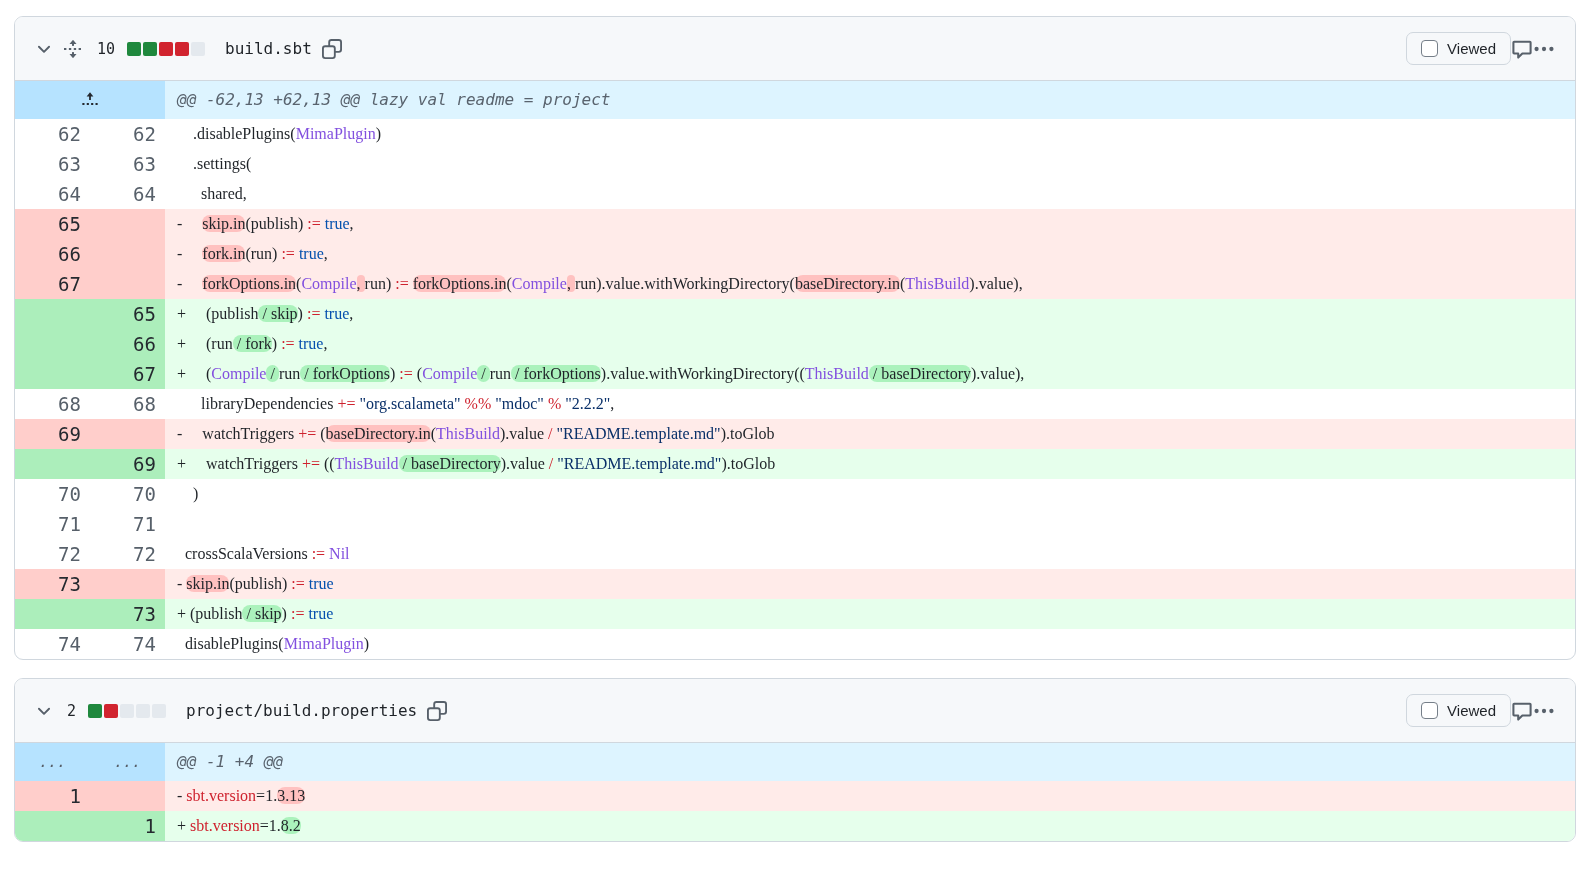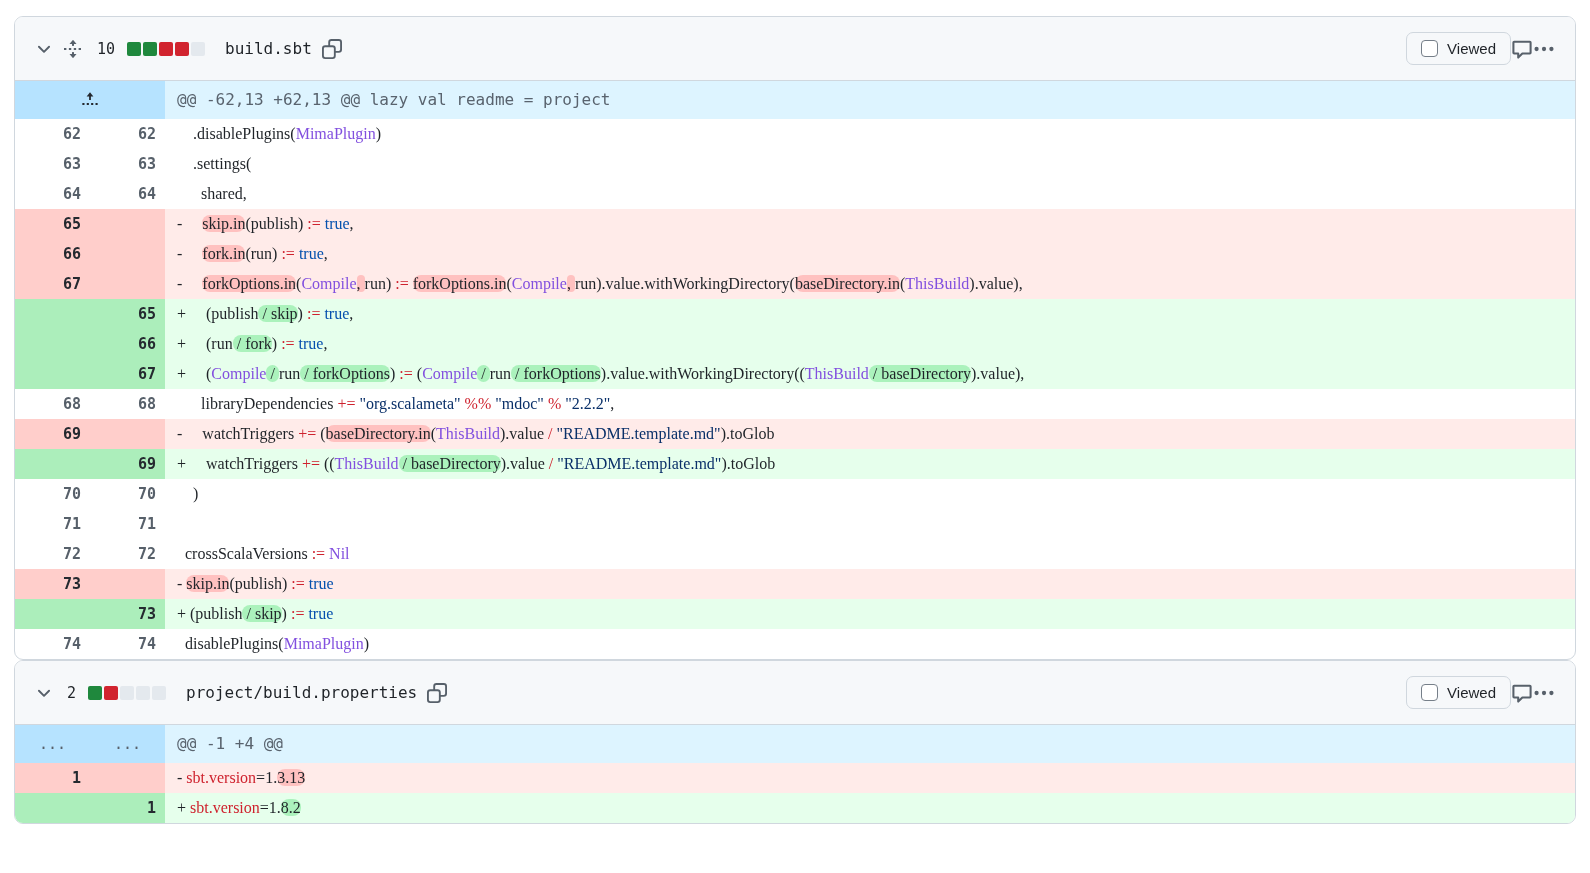--- a/index.html
+++ b/index.html
@@ -7,38 +7,38 @@
     --linenum:#57606a; --stat-add:#1f883d; --stat-del:#d1242f; --stat-neutral:#e4e9ee;
     --hunk-bg:#ddf4ff; --hunk-gutter-bg:#b6e3ff; --hunk-text:#59636e;
     --del-bg:#ffebe9; --del-gutter-bg:#ffcecb; --del-hl:#ffc1c0;
     --add-bg:#e6ffec; --add-gutter-bg:#aceebb; --add-hl:#abf2bc;
     --syn-plain:#1f2328; --syn-type:#8250df; --syn-op:#cf222e; --syn-kw:#0550ae; --syn-str:#0a3069;
   }
   *{box-sizing:border-box;}
   html,body{margin:0;padding:0;}
   body{width:1590px;height:873px;background:#ffffff;font-family:"Liberation Sans",sans-serif;overflow:hidden;}
   .page{padding:16px 14px;}
-  .file-card{border:1px solid var(--card-border);border-radius:9px;overflow:hidden;background:#fff;}
+  .file-card{border:1px solid var(--card-border);border-radius:9px;overflow:hidden;margin-bottom:18px;background:#fff;}
   .file-header{height:64px;background:var(--header-bg);border-bottom:1px solid var(--card-border);display:flex;align-items:center;padding:0 20px;gap:10px;}
   .icon{display:inline-flex;align-items:center;justify-content:center;color:var(--muted);cursor:pointer;}
   .icon svg{display:block;}
   .count{font-family:"DejaVu Sans Mono","Liberation Mono",monospace;font-size:15px;color:var(--text);margin-left:4px;}
   .diff-squares{display:inline-flex;gap:2px;margin-left:2px;}
   .square{width:14px;height:14px;border-radius:2px;}
   .square.add{background:var(--stat-add);}
   .square.del{background:var(--stat-del);}
   .square.neutral{background:var(--stat-neutral);}
   .filename{font-family:"DejaVu Sans Mono","Liberation Mono",monospace;font-size:16px;color:var(--text);margin-left:10px;text-decoration:none;}
   .header-right{margin-left:auto;display:flex;align-items:center;}
   .viewed-btn{display:inline-flex;align-items:center;gap:9px;height:33px;padding:0 14px;border:1px solid var(--card-border);border-radius:7px;background:var(--header-bg);font-family:"Liberation Sans",sans-serif;font-size:15px;color:var(--text);cursor:pointer;}
   .checkbox{width:17px;height:17px;border:1.5px solid #767f89;border-radius:4px;background:#fff;flex:none;}
   .diff-body{width:100%;}
   .row{display:flex;height:30px;line-height:30px;}
-  .row.hunk{height:38px;line-height:38px;background:var(--hunk-bg);}
-  .num{flex:none;width:75px;text-align:right;padding-right:9px;font-family:"DejaVu Sans Mono","Liberation Mono",monospace;font-size:15px;color:var(--linenum);cursor:pointer;font-weight:bold;}
+  .row.hunk{height:38px;line-height:38px;background:var(--hunk-bg);font-style:italic;}
+  .num{flex:none;width:75px;text-align:right;padding-right:9px;font-family:"DejaVu Sans Mono","Liberation Mono",monospace;font-size:19px;color:var(--linenum);cursor:pointer;}
   .code{flex:1;font-family:Liberation Serif, serif;font-size:16px;white-space:pre;overflow:hidden;padding-left:12px;color:var(--syn-plain);}
   .mk{color:var(--syn-plain);}
   .row.del{background:var(--del-bg);}
   .row.del .num{background:var(--del-gutter-bg);color:#24292f;}
   .row.add{background:var(--add-bg);}
   .row.add .num{background:var(--add-gutter-bg);color:#24292f;}
   .row.del .seg.hl{background:var(--del-hl);border-radius:8px;}
   .row.add .seg.hl{background:var(--add-hl);border-radius:8px;}
   .hunk-gutter{flex:none;width:150px;background:var(--hunk-gutter-bg);display:flex;align-items:center;justify-content:center;}
   .hunk-gutter.dots-gutter .dots{width:75px;text-align:center;font-family:"DejaVu Sans Mono","Liberation Mono",monospace;font-size:15px;color:var(--muted);}

